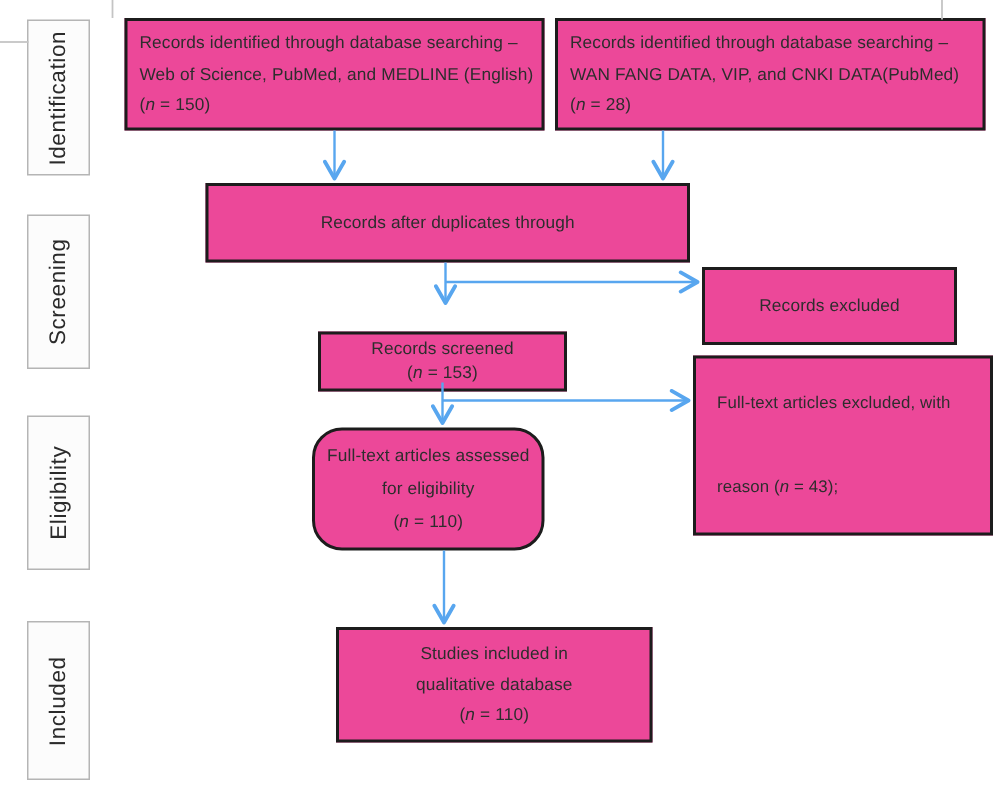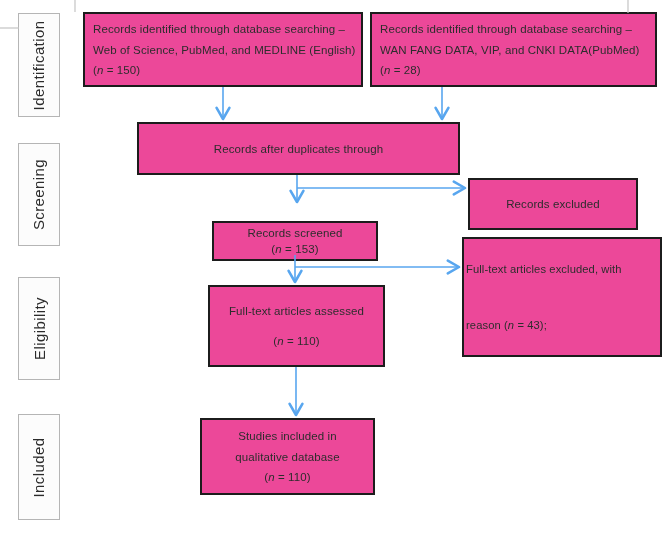--- a/index.html
+++ b/index.html
@@ -105,34 +105,35 @@
       </div>
   </div>
 
   <div class="box" style="left:468px;top:178px;width:170px;height:52px;">
     <div class="box-text center">
         <div class="ln">Records excluded</div>
       </div>
   </div>
 
   <div class="box" style="left:462px;top:237px;width:200px;height:120px;">
-    <div class="box-text left small" style="left:2px;right:4px;gap:22px;">
+    <div class="box-text left small" style="left:14px;right:4px;gap:22px;">
         <div class="ln">Full-text articles excluded, with</div>
         <div class="ln">reason (<i>n</i> = 43);</div>
       </div>
   </div>
 
-  <div class="box" style="left:208px;top:285px;width:177px;height:82px;">
+  <div class="box" style="left:208px;top:285px;width:155px;height:82px;border-radius:20px;">
     <div class="box-text center">
         <div class="ln">Full-text articles assessed</div>
+        <div class="ln">for eligibility</div>
         <div class="ln">(<i>n</i> = 110)</div>
       </div>
   </div>
 
-  <div class="box" style="left:200px;top:418px;width:175px;height:77px;">
+  <div class="box" style="left:224px;top:418px;width:211px;height:77px;">
     <div class="box-text center">
         <div class="ln">Studies included in</div>
         <div class="ln">qualitative database</div>
         <div class="ln">(<i>n</i> = 110)</div>
       </div>
   </div>
 
   <svg class="layer" width="669" height="539" viewBox="0 0 669 539">
     <defs>
       <marker id="arrowhead" viewBox="0 0 10 10" refX="8" refY="5" markerWidth="10" markerHeight="10" orient="auto-start-reverse">

